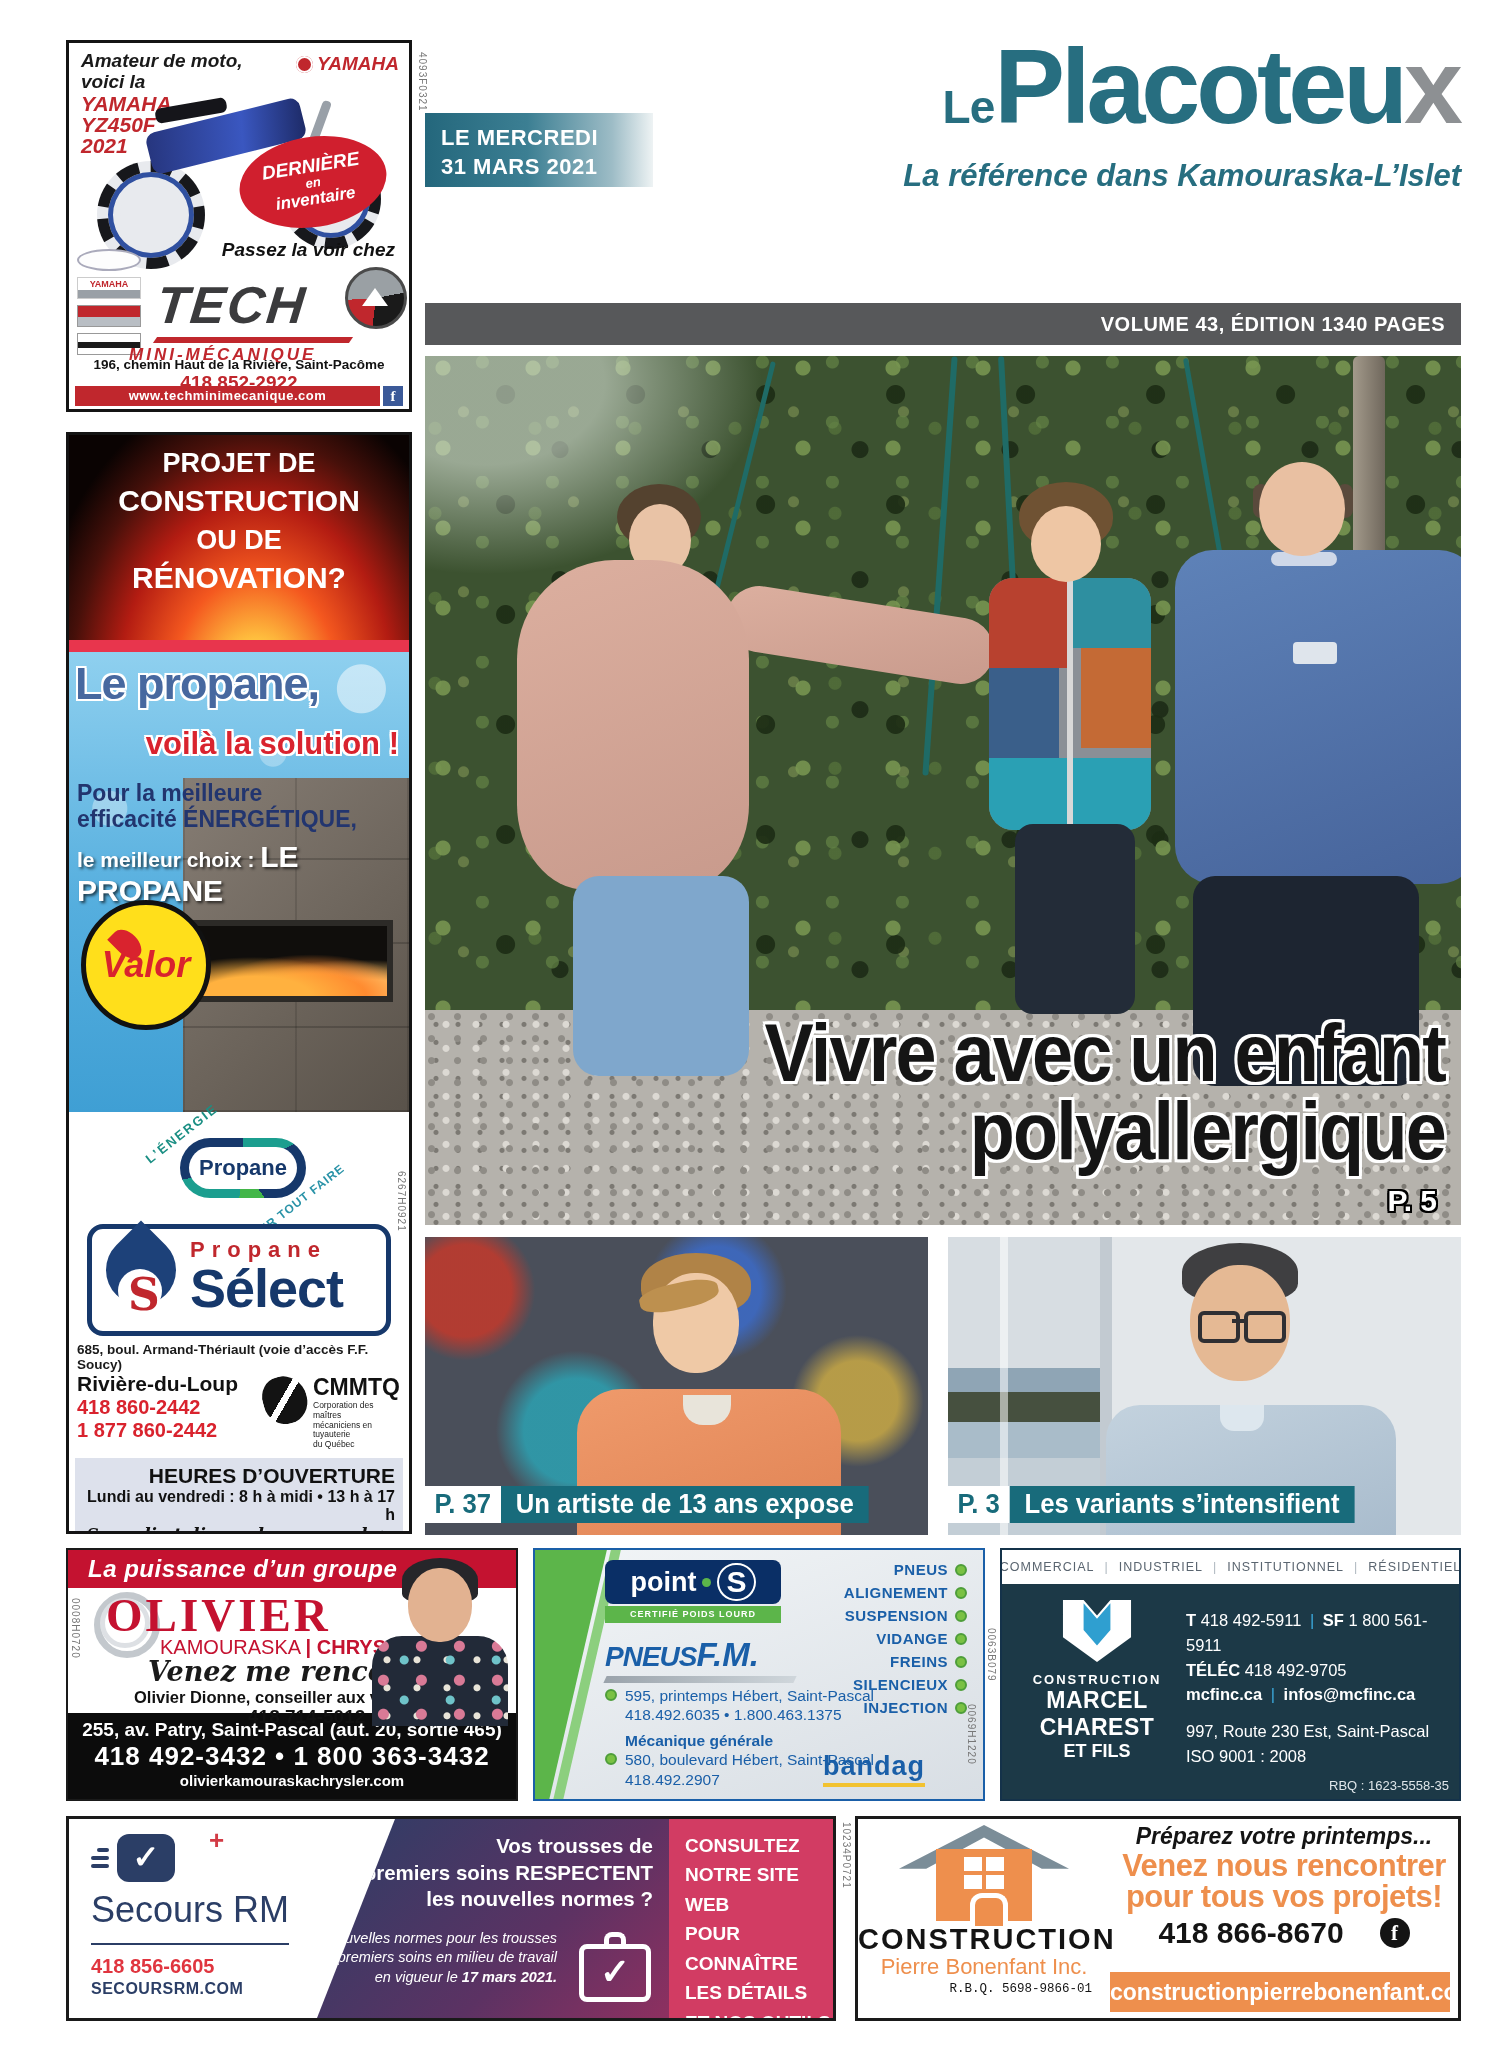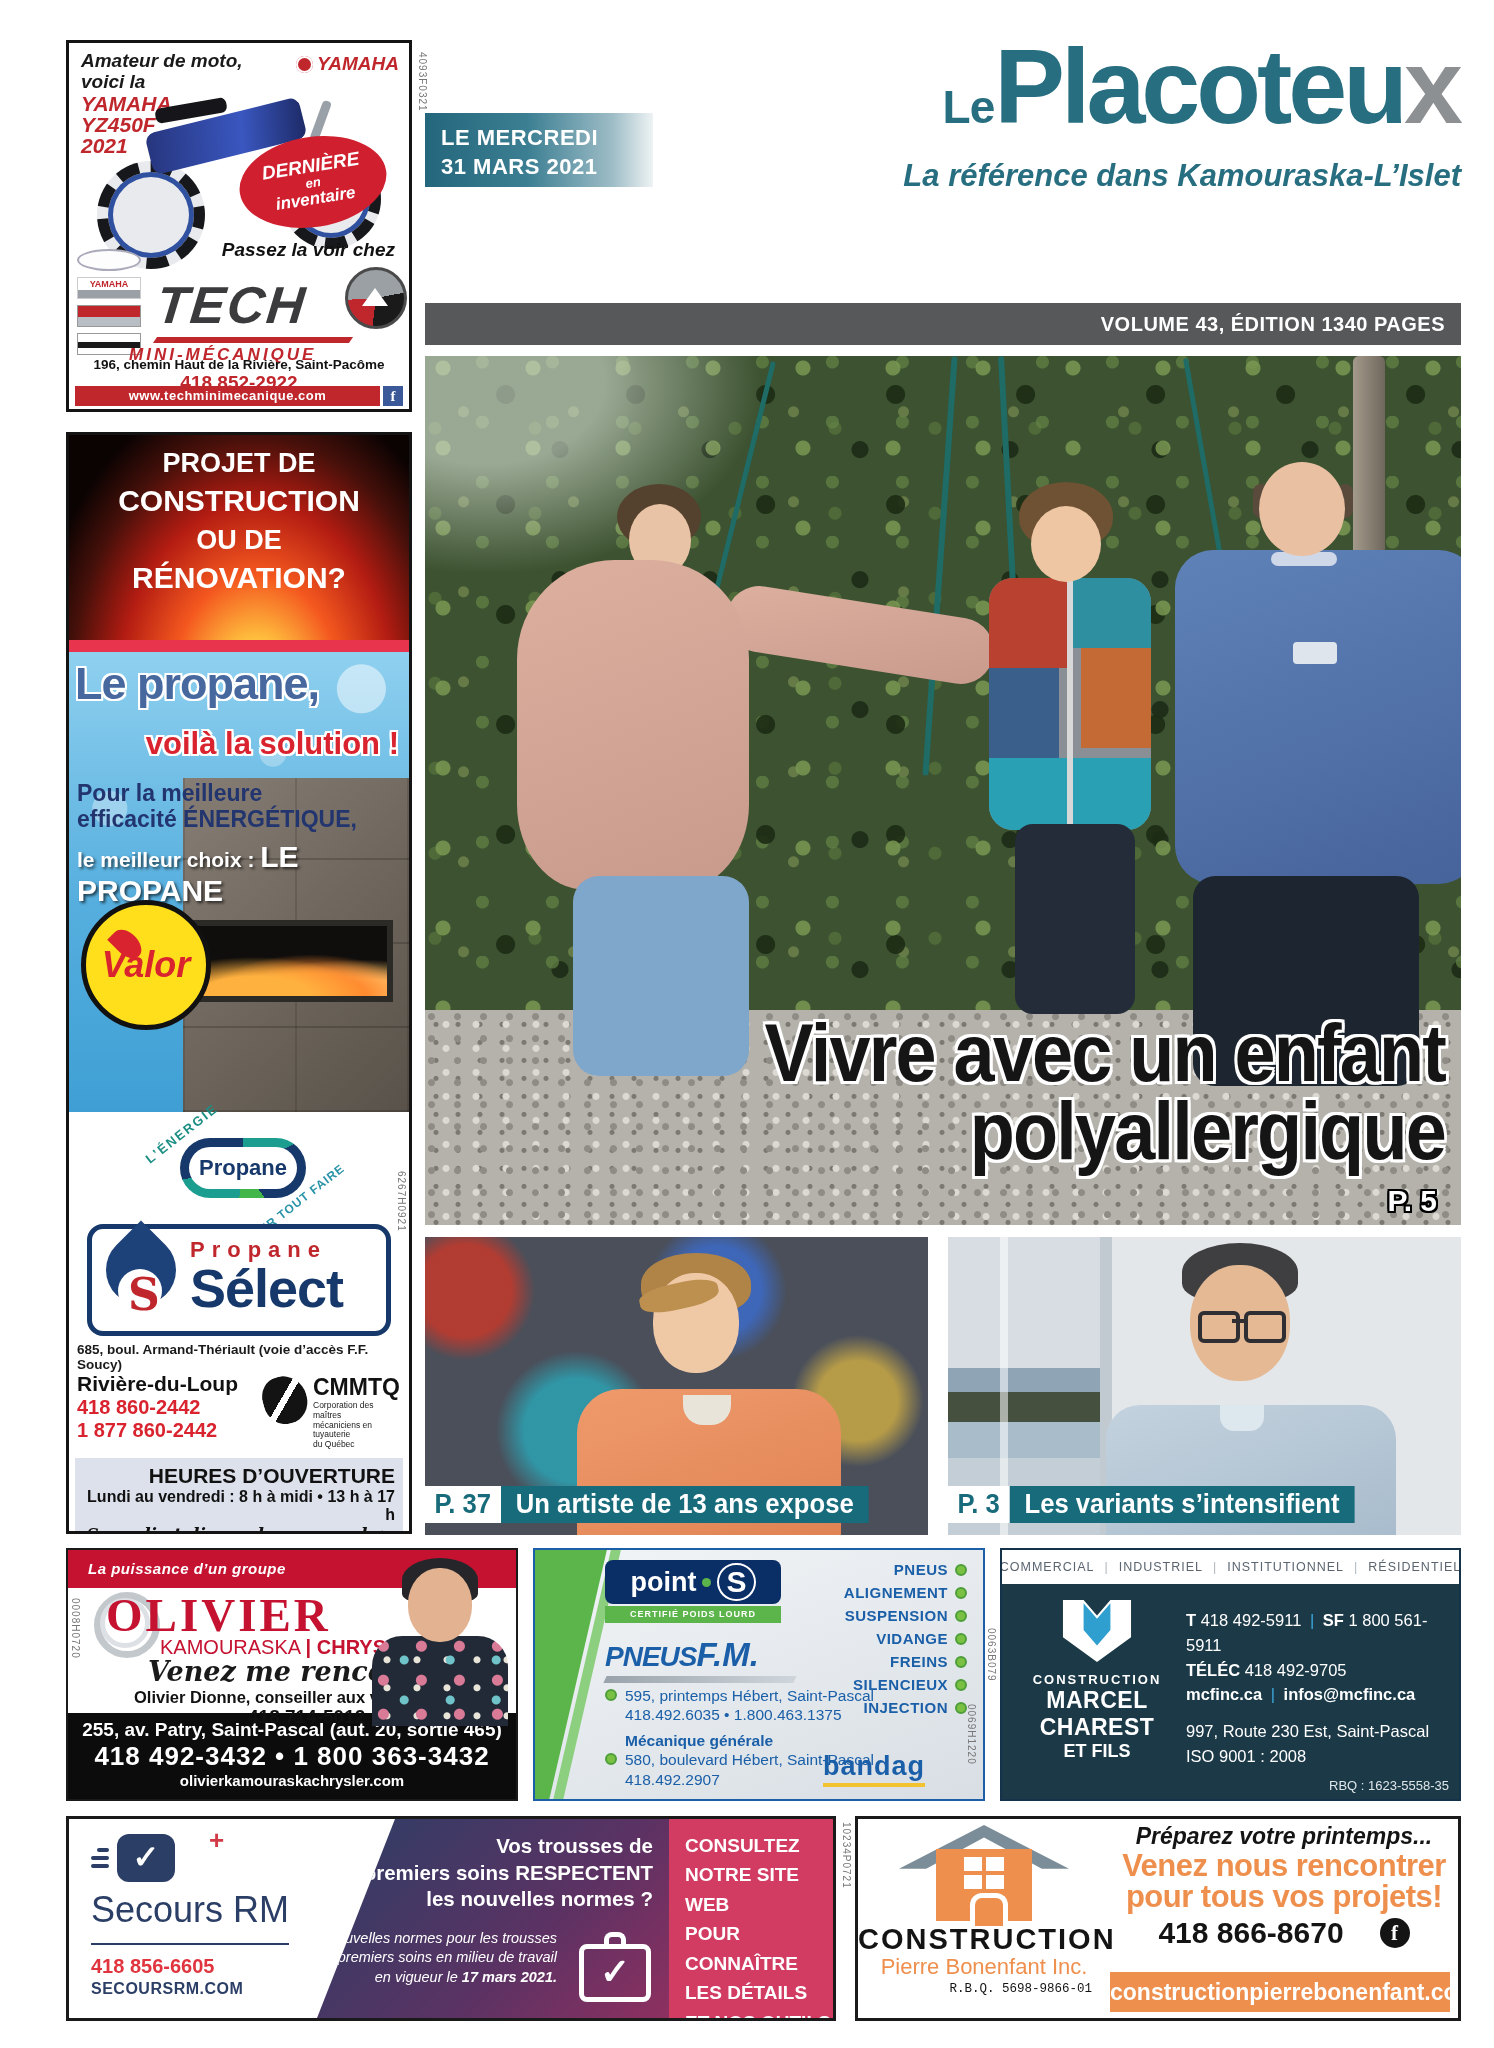--- a/index.html
+++ b/index.html
@@ -208,21 +208,21 @@
   #photoR .gL{left:250px;} #photoR .gR{left:296px;}
   #photoR .bridge{position:absolute;left:284px;top:82px;width:12px;height:4px;background:#2f2f33;}
   #photoR .shirt{position:absolute;left:158px;top:168px;width:290px;height:130px;background:linear-gradient(160deg,#c3d2de,#a9bccd);border-radius:34px 34px 0 0;}
   #photoR .collar{position:absolute;left:272px;top:168px;width:44px;height:26px;background:#dde7ee;border-radius:0 0 14px 14px;}
   .caprow{position:absolute;left:0;bottom:12px;display:flex;z-index:4;transform:scaleX(.95);transform-origin:left bottom;}
   .caprow .pref{background:#fff;color:#186b7b;font-size:27px;font-weight:bold;padding:3px 10px;}
   .caprow .cap{background:#186b7b;color:#fff;font-size:27px;font-weight:bold;padding:3px 16px;white-space:nowrap;}
 
   
   #olivier{left:66px;top:1548px;width:452px;height:253px;border:2px solid #1a1a1a;box-sizing:border-box;position:absolute;background:#fff;overflow:hidden;}
-  #olivier .banner{height:38px;background:#c41230;color:#fff;font-size:15px;font-weight:bold;font-style:italic;line-height:38px;padding-left:20px;letter-spacing:.5px;}
+  #olivier .banner{height:38px;background:#c41230;color:#fff;font-size:24px;font-weight:bold;font-style:italic;line-height:38px;padding-left:20px;letter-spacing:.5px;}
   #olivier .mid{position:relative;height:125px;}
   #olivier .oring{position:absolute;left:26px;top:4px;width:52px;height:52px;border:7px solid #c3c8cd;border-radius:50%;}
   #olivier .oring2{position:absolute;left:32px;top:10px;width:40px;height:40px;border:5px solid #dde0e4;border-radius:50%;}
   #olivier .brand{position:absolute;left:38px;top:0px;font-size:47px;font-weight:bold;color:#c41230;letter-spacing:3px;font-family:Liberation Serif, serif;}
   #olivier .subrow{position:absolute;left:92px;top:48px;font-size:20px;color:#c41230;}
   #olivier .subrow .k{font-weight:normal;} #olivier .subrow .c{font-weight:bold;}
   #olivier .script{position:absolute;left:80px;top:68px;font-family:"DejaVu Serif",serif;font-style:italic;font-weight:bold;font-size:27px;color:#1a1a1a;}
   #olivier .person{position:absolute;left:66px;top:100px;font-size:16.5px;font-weight:bold;}
   #olivier .phone{position:absolute;left:180px;top:118px;font-size:19px;font-weight:bold;z-index:3;}
   #olivier .photo{position:absolute;right:8px;top:-30px;width:136px;height:168px;z-index:2;}

